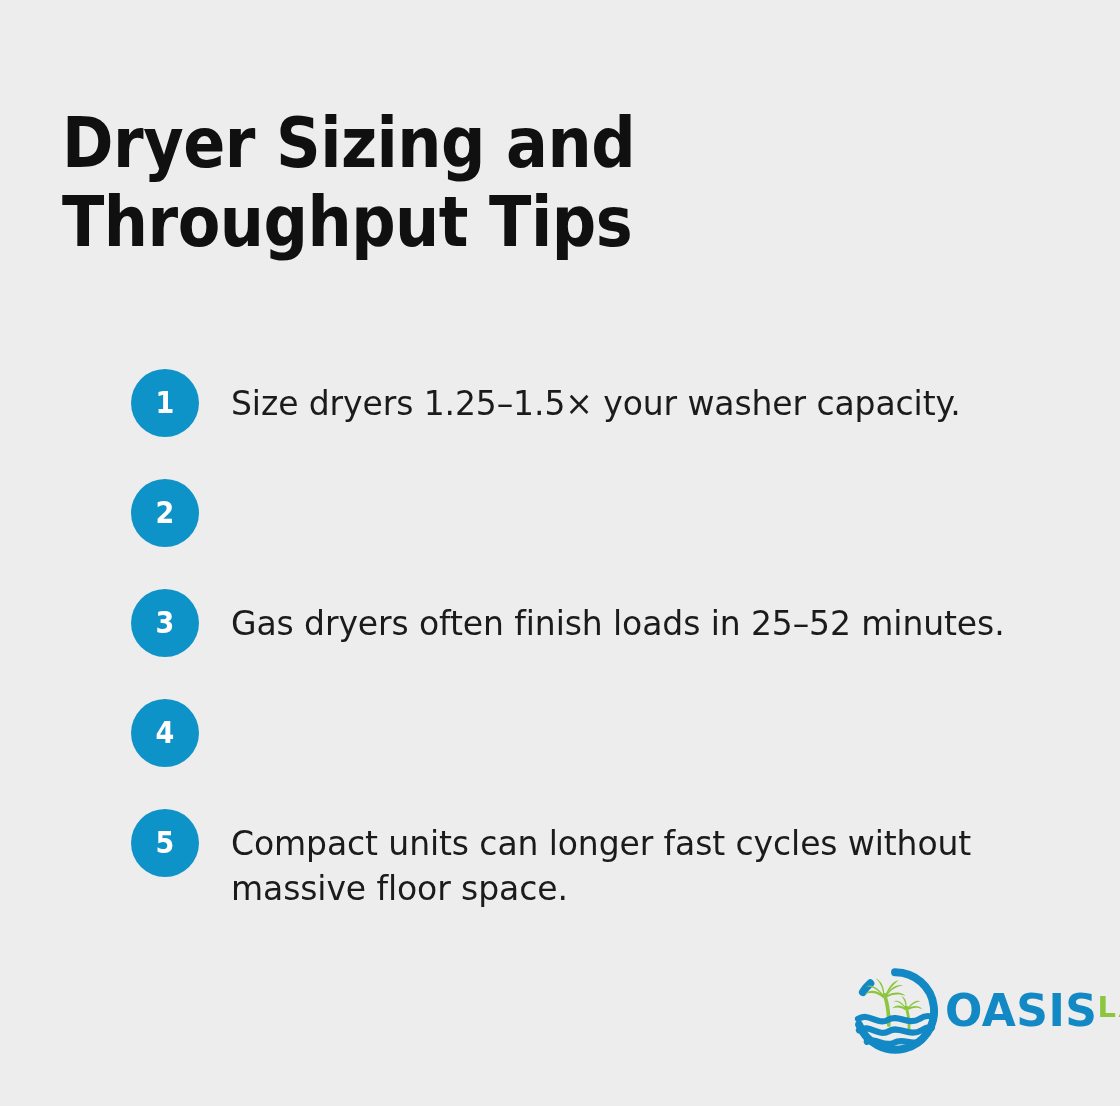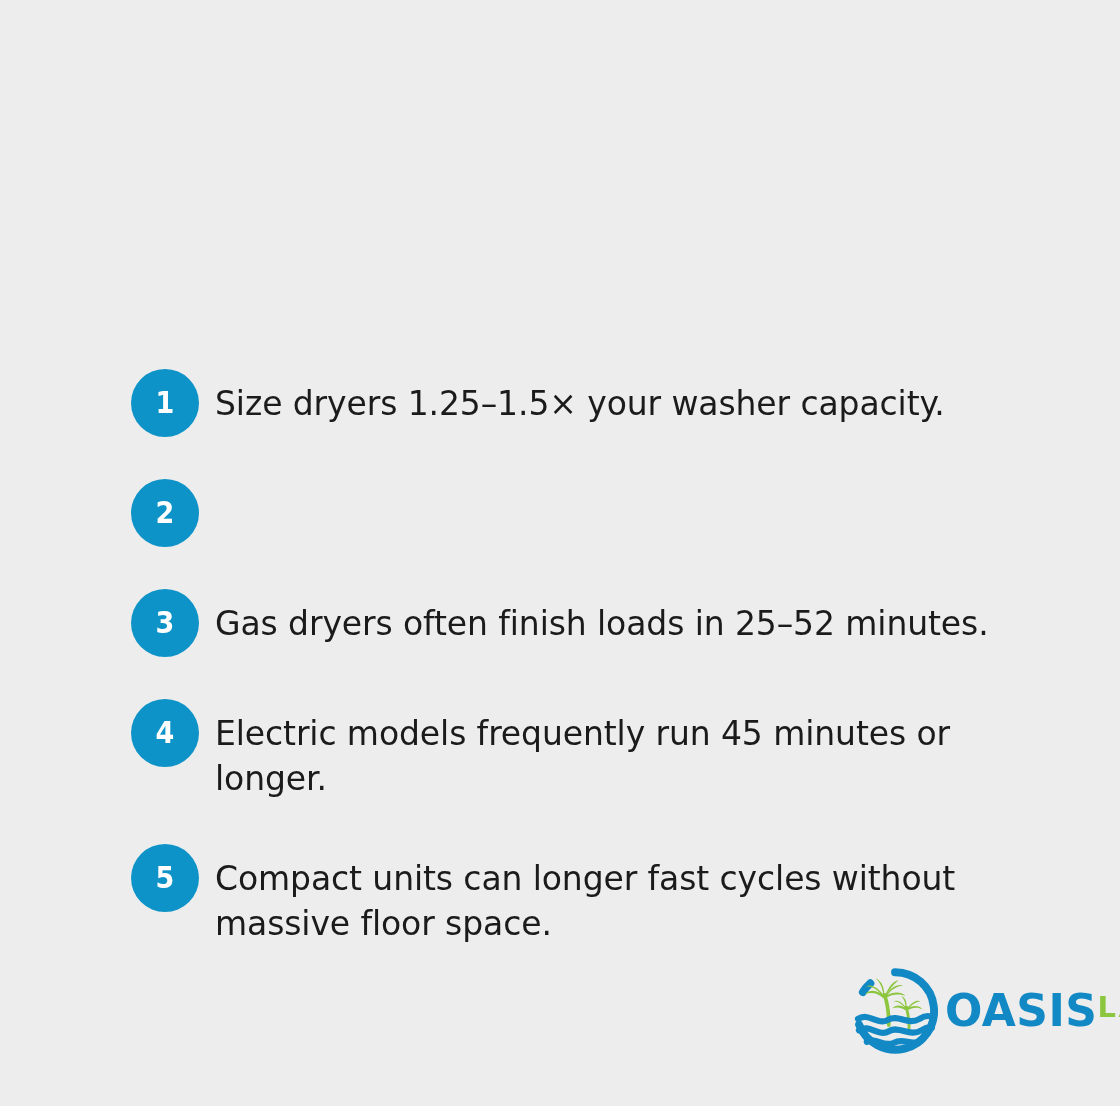--- a/index.html
+++ b/index.html
@@ -65,21 +65,21 @@
     font-family: "DejaVu Sans Condensed", "Liberation Sans Narrow", "Liberation Sans", sans-serif;
     font-size: 30px;
     font-weight: 700;
     display: flex;
     align-items: center;
     justify-content: center;
     line-height: 1;
   }
   .tip-text {
     flex: 1 1 auto;
-    margin-left: 16px;
+    margin-left: 32px;
     padding-top: 13px;
     font-family: "DejaVu Sans", sans-serif;
     font-size: 33px;
     font-weight: 400;
     line-height: 1.36;
     color: #1b1b1b;
     letter-spacing: -0.1px;
   }
 
   
@@ -120,40 +120,40 @@
     letter-spacing: 2.6px;
     margin-top: 4px;
     text-align: center;
   }
 </style>
 </head>
 <body>
 
 <div class="card">
 
+  <h1 class="page-title">Dryer Sizing and Throughput Tips</h1>
 
   <ul class="tips-list">
 
     <li class="tip-item">
       <span class="tip-badge">1</span>
       <span class="tip-text">Size dryers 1.25–1.5× your washer capacity.</span>
     </li>
 
     <li class="tip-item">
       <span class="tip-badge">2</span>
     </li>
 
     <li class="tip-item">
       <span class="tip-badge">3</span>
       <span class="tip-text">Gas dryers often finish loads in 25–52 minutes.</span>
     </li>
 
     <li class="tip-item">
       <span class="tip-badge">4</span>
-      <span class="tip-text">Electric models frequently run 45 minutes or longer.</span>
     </li>
 
     <li class="tip-item">
       <span class="tip-badge">5</span>
       <span class="tip-text">Compact units can longer fast cycles without massive floor space.</span>
     </li>
 
   </ul>
 
   <div class="brand-logo">

